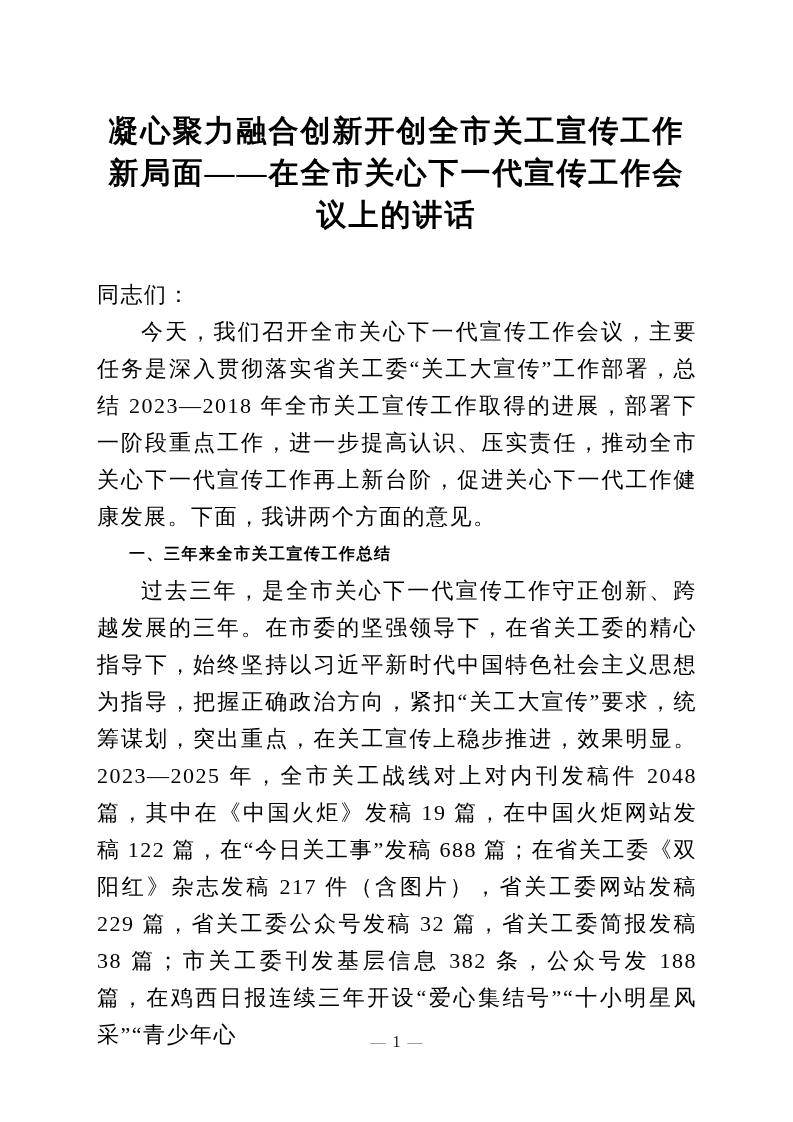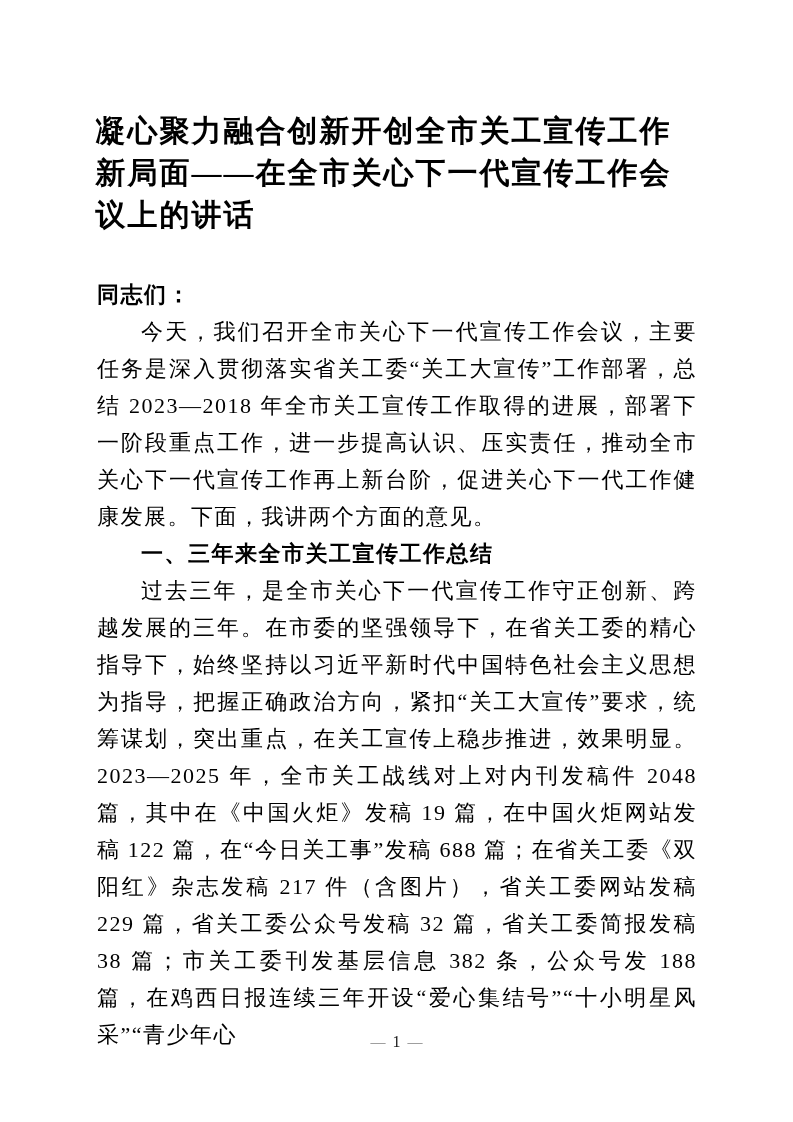--- a/index.html
+++ b/index.html
@@ -12,21 +12,21 @@
     width: 793px;
     height: 1122px;
     background: #ffffff;
     color: #000000;
     overflow: hidden;
   }
   .doc-title {
     margin: 0 auto;
     padding-top: 110px;
     width: 602px;
-    text-align: left;
+    text-align: center;
     font-family: "Liberation Serif", serif;
     font-weight: bold;
     font-size: 30px;
     line-height: 42px;
     letter-spacing: 2px;
     color: #000000;
   }
   .doc-body {
     width: 600px;
     margin: 40px 0 0 97px;
@@ -36,29 +36,28 @@
     letter-spacing: 1.5px;
     text-align: justify;
     color: #000000;
   }
   .doc-body p, .doc-body h2 {
     margin: 0;
     padding: 0;
   }
   .salutation {
     text-indent: 0;
-    font-weight: bold;
   }
   .para {
     text-indent: 2em;
   }
   .section-heading {
     font-family: "Liberation Sans", sans-serif;
     font-weight: bold;
-    font-size: 22px;
+    font-size: 16px;
     line-height: 37px;
     letter-spacing: 1.5px;
     text-indent: 2em;
   }
   .page-footer {
     position: absolute;
     top: 1031px;
     left: 0;
     width: 100%;
     text-align: center;

